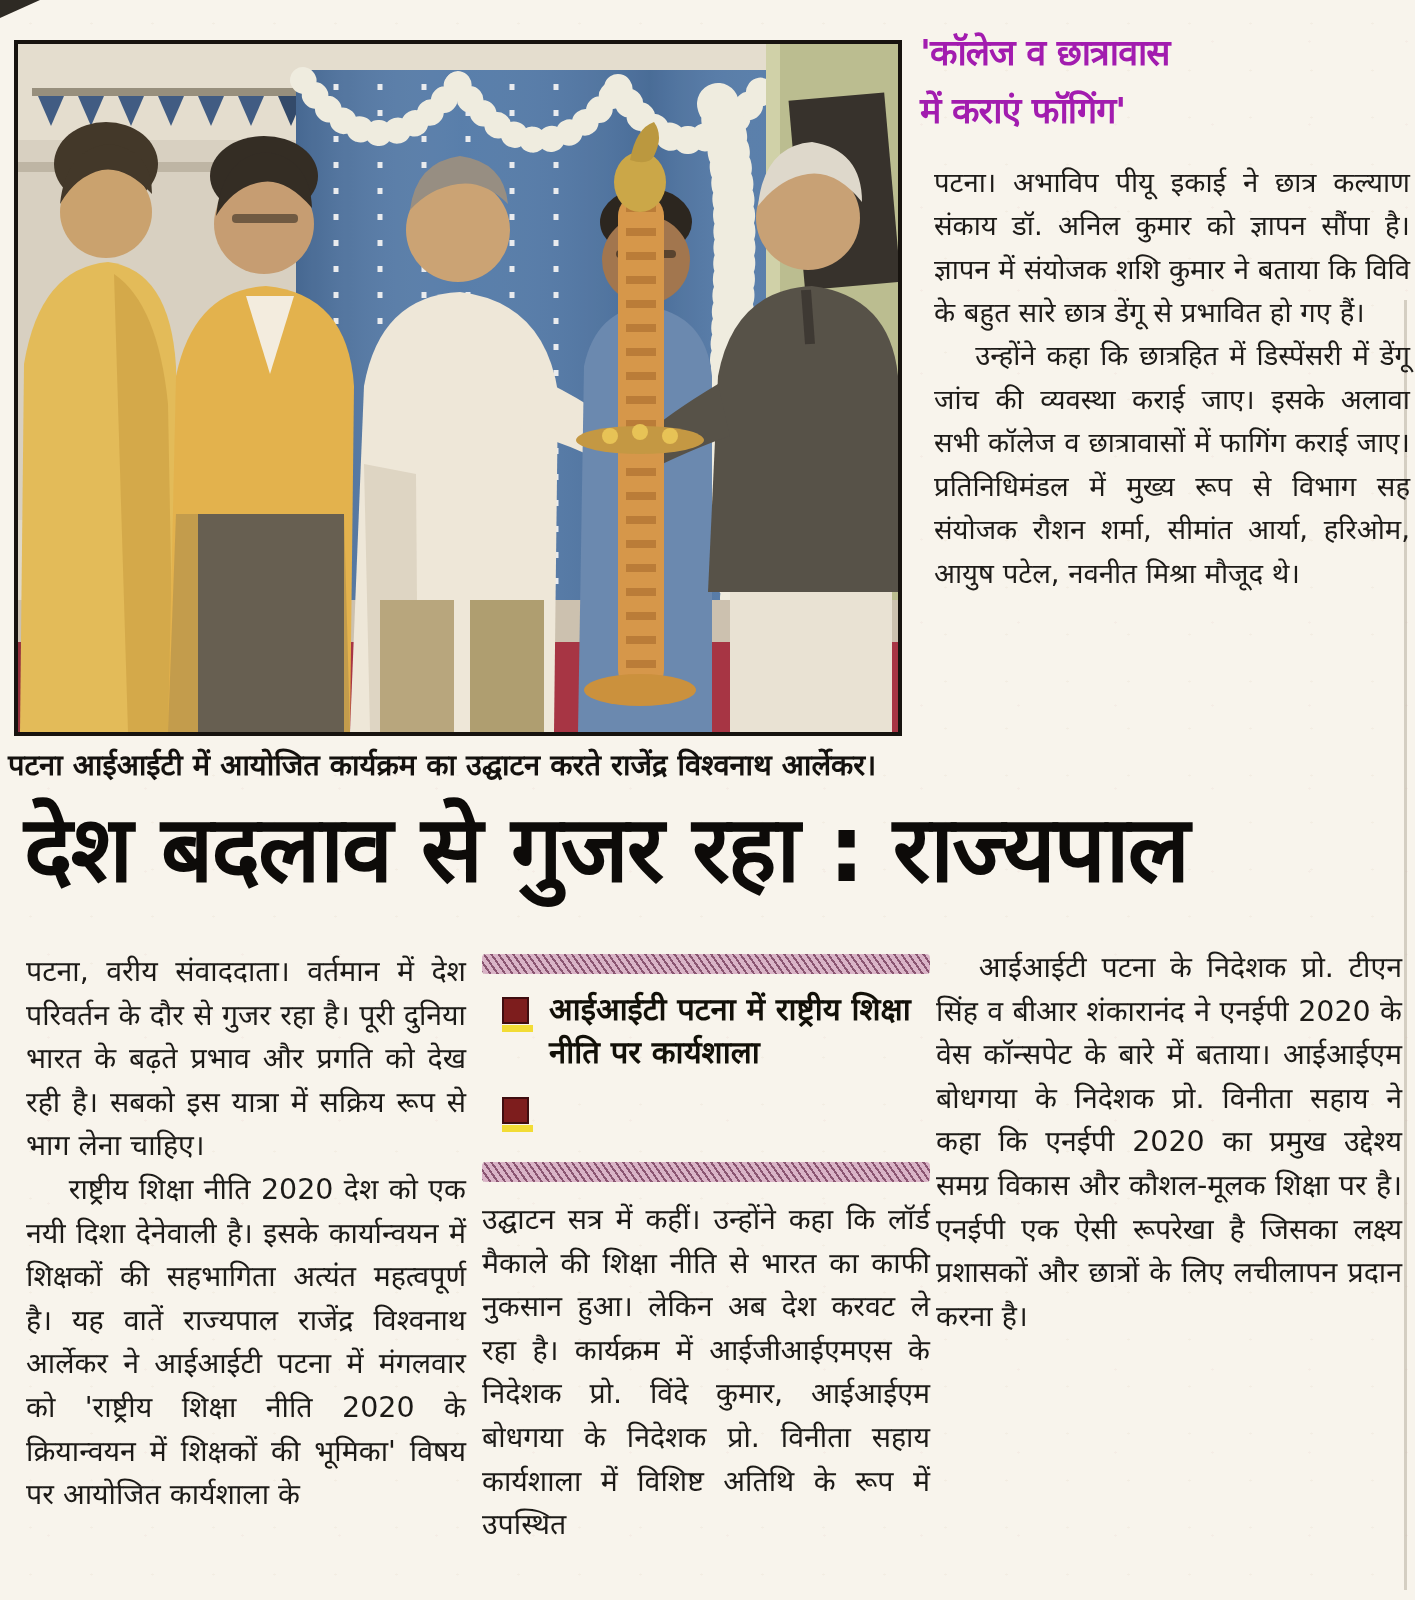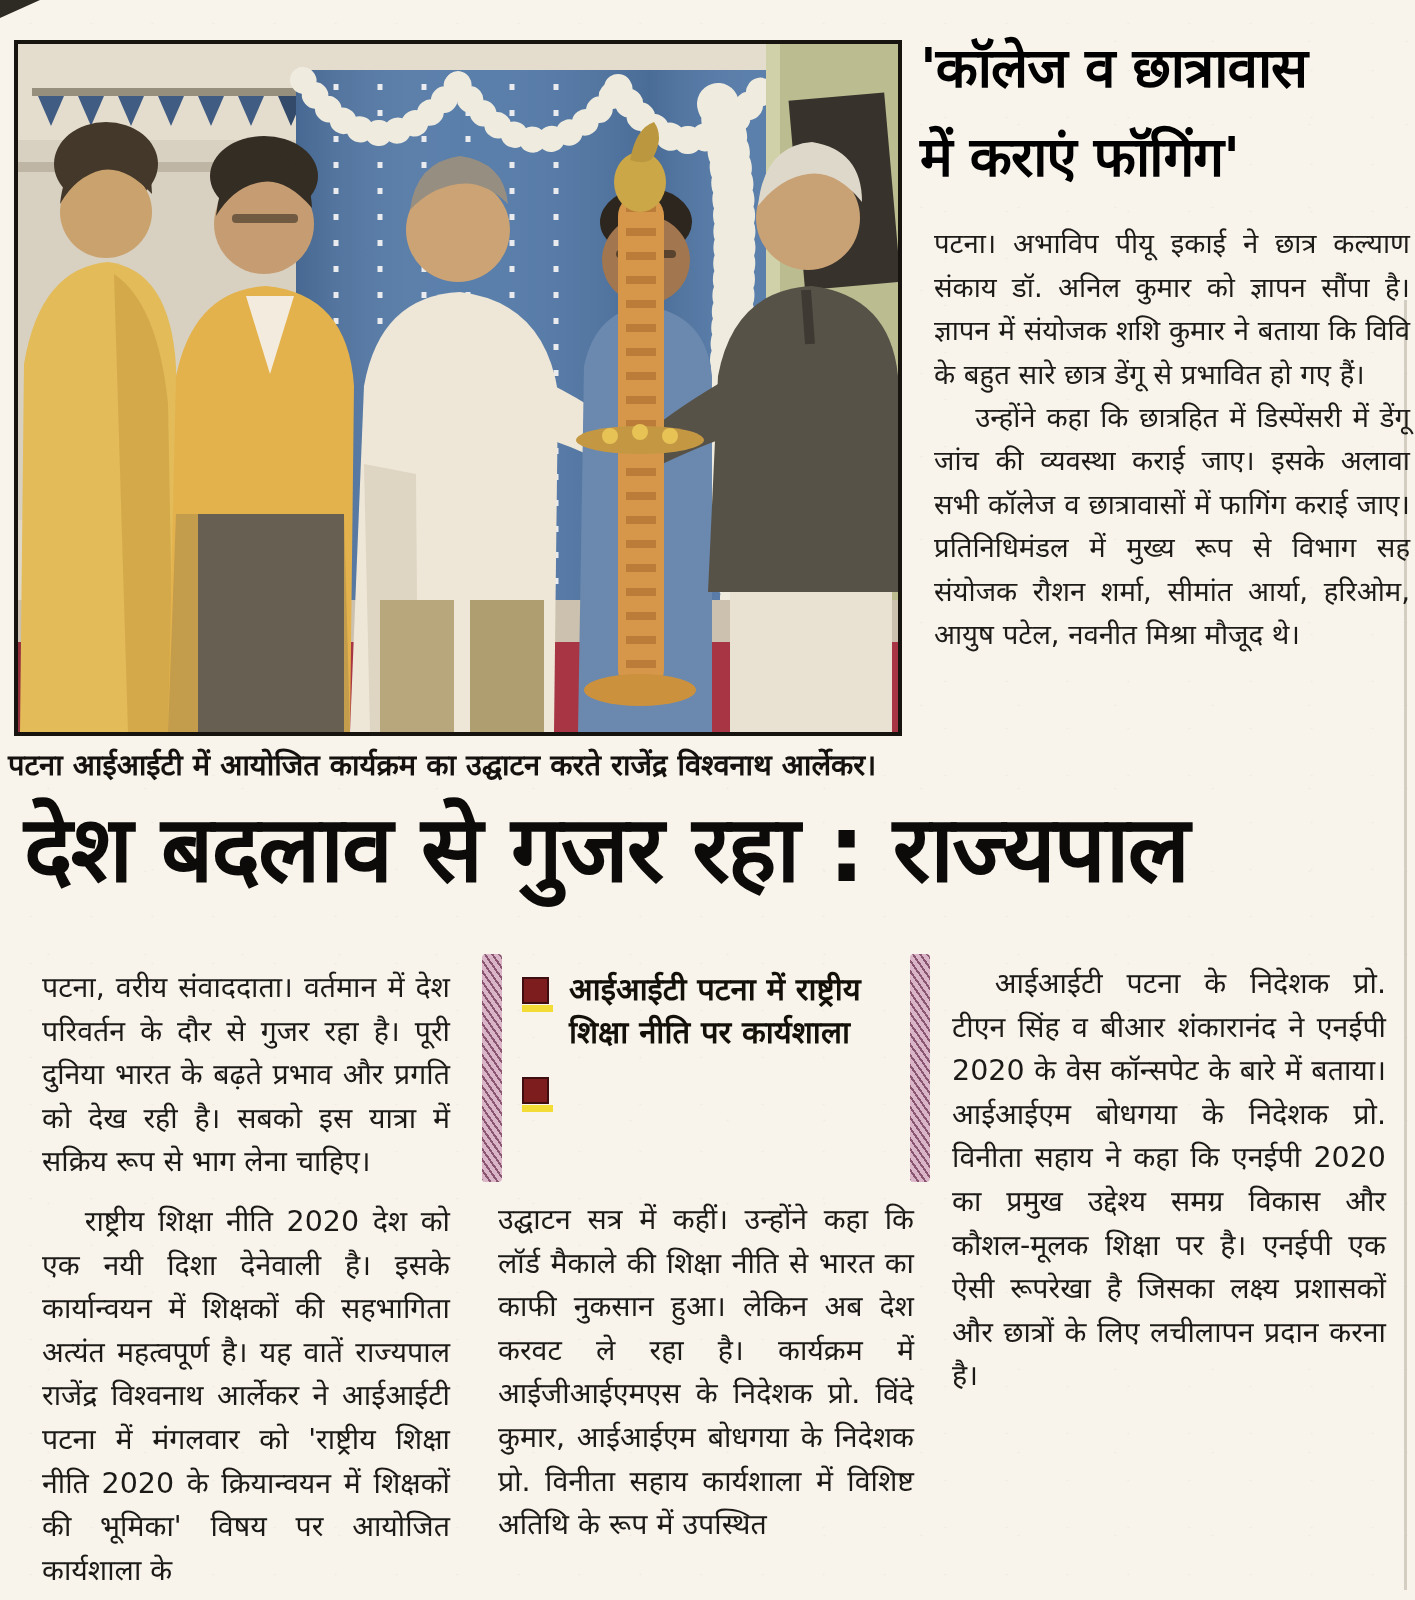--- a/index.html
+++ b/index.html
@@ -32,21 +32,21 @@
   }
   .photo-frame svg { display:block; width:100%; height:100%; }
   .photo-caption {
     position:absolute; left:8px; top:744px; width:886px;
     font-size:29px; font-weight:bold; color:#14110e; white-space:nowrap;
   }
 
   
   .side-article { position:absolute; left:920px; top:24px; width:490px; }
   .side-headline {
-    font-size:55px; font-weight:bold; color:#000000;
+    font-size:36px; font-weight:bold; color:#a21caf;
     line-height:1.62; letter-spacing:-1px;
   }
   .side-headline .hl-line { display:block; white-space:nowrap; }
   .side-body {
     margin-top:20px; font-size:27.5px; line-height:1.58;
     text-align:justify; color:#1d1b18;margin-left:14px;
   }
   .side-body p { margin:0; }
   .indent { text-indent:1.5em; }
 
@@ -55,27 +55,27 @@
     position:absolute; left:24px; top:790px; width:1382px;
     font-size:92px; font-weight:bold; color:#0d0b09;
     line-height:1.3; white-space:nowrap; letter-spacing:-2px;
   }
 
   
   .col {
     position:absolute; top:950px;
     font-size:28.5px; line-height:1.53; text-align:justify; color:#1c1a17;
   }
-  .col p { margin:16px; }
+  .col p { margin:0; }
   .col1 { left:26px;  width:440px; }
   .col2 { left:482px; width:448px; }
   .col3 { left:936px; width:466px; top:946px; }
 
   
-  .hl-box { display:flex; align-items:stretch; margin:4px 0 16px 0; min-height:228px; }
+  .hl-box { display:flex; align-items:stretch; margin:4px 0 16px 0; min-height:228px;flex-direction:column; }
   .hatch-bar {
     flex:0 0 20px; border-radius:4px;
     background:repeating-linear-gradient(55deg,#8a5571 0 2px,#dab4c7 2px 6px);
   }
   .hl-content { flex:1; padding:14px 16px 4px 20px; }
   .hl-item { display:flex; gap:16px; margin-bottom:14px; text-align:left; }
   .hl-item:last-child { margin-bottom:0; }
   .bullet-wrap { flex:0 0 auto; margin-top:9px; }
   .bullet-square { width:27px; height:27px; background:#7d1d1d; border:2px solid #3f0e10; box-sizing:border-box; }
   .bullet-underline { width:31px; height:7px; background:#f2dc35; margin-top:1px; }

